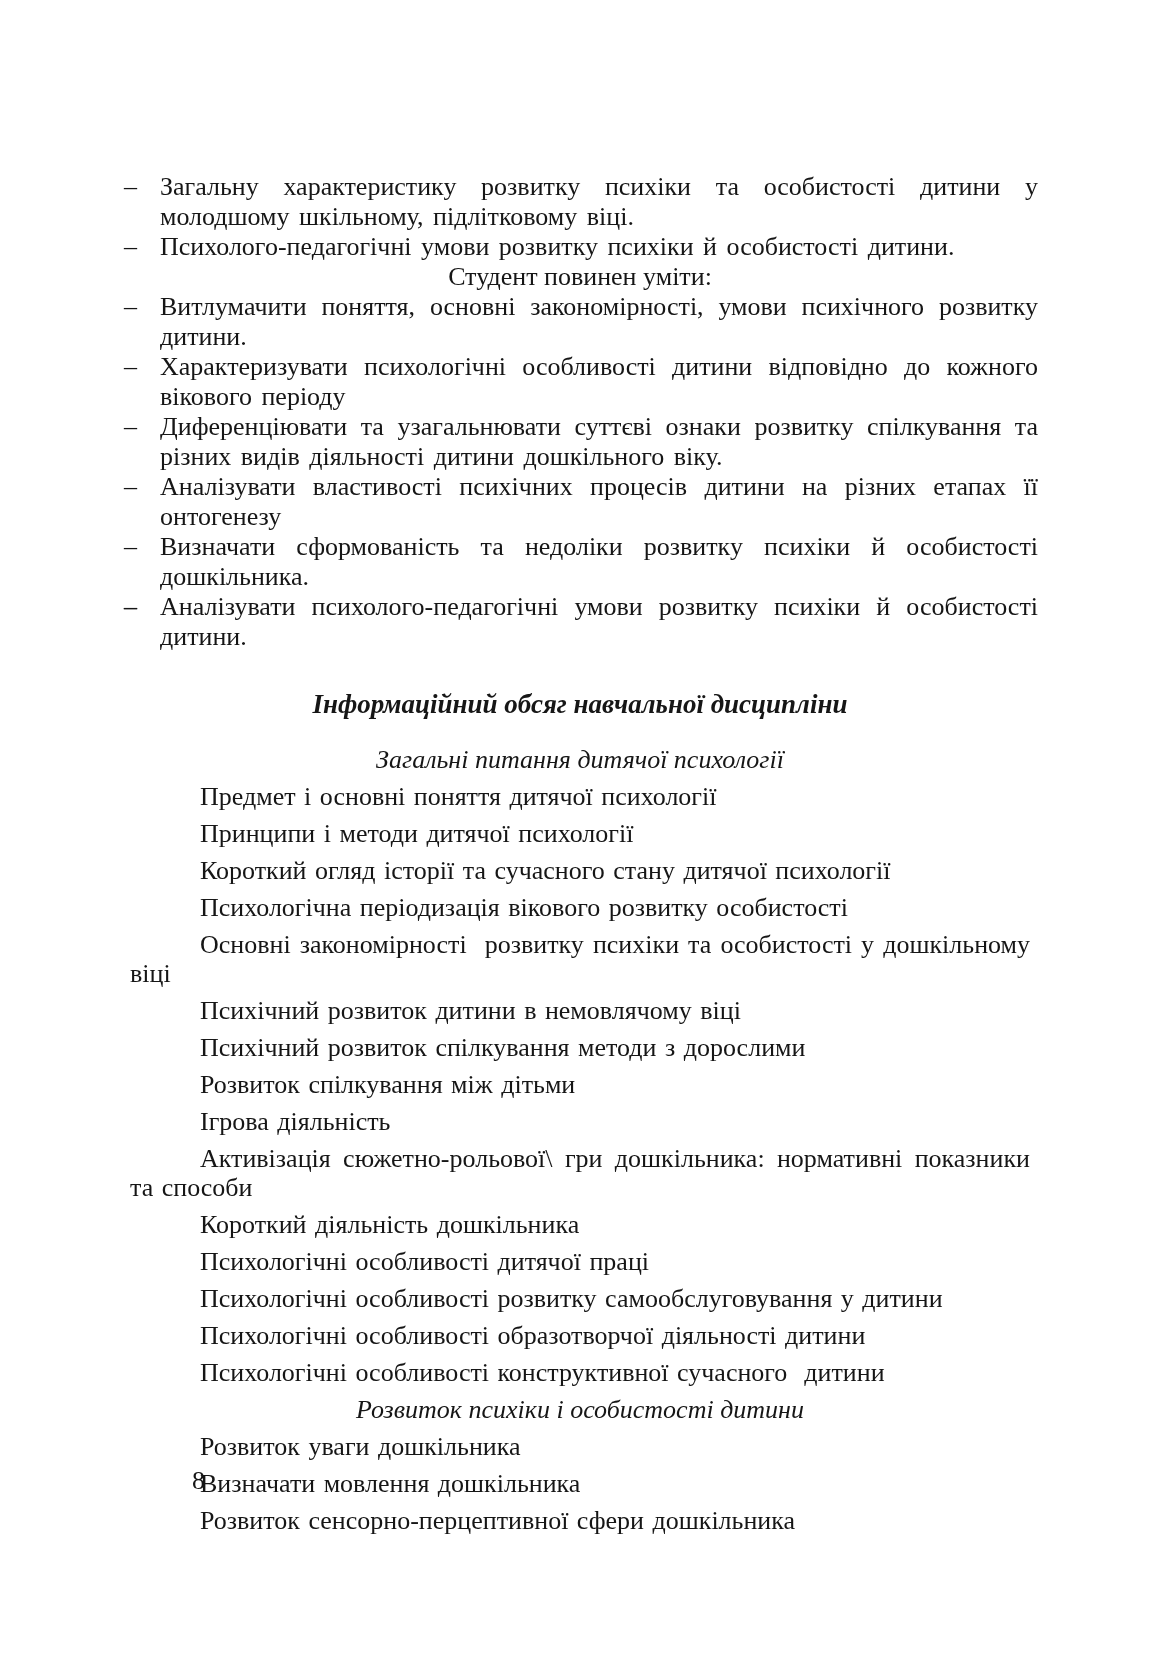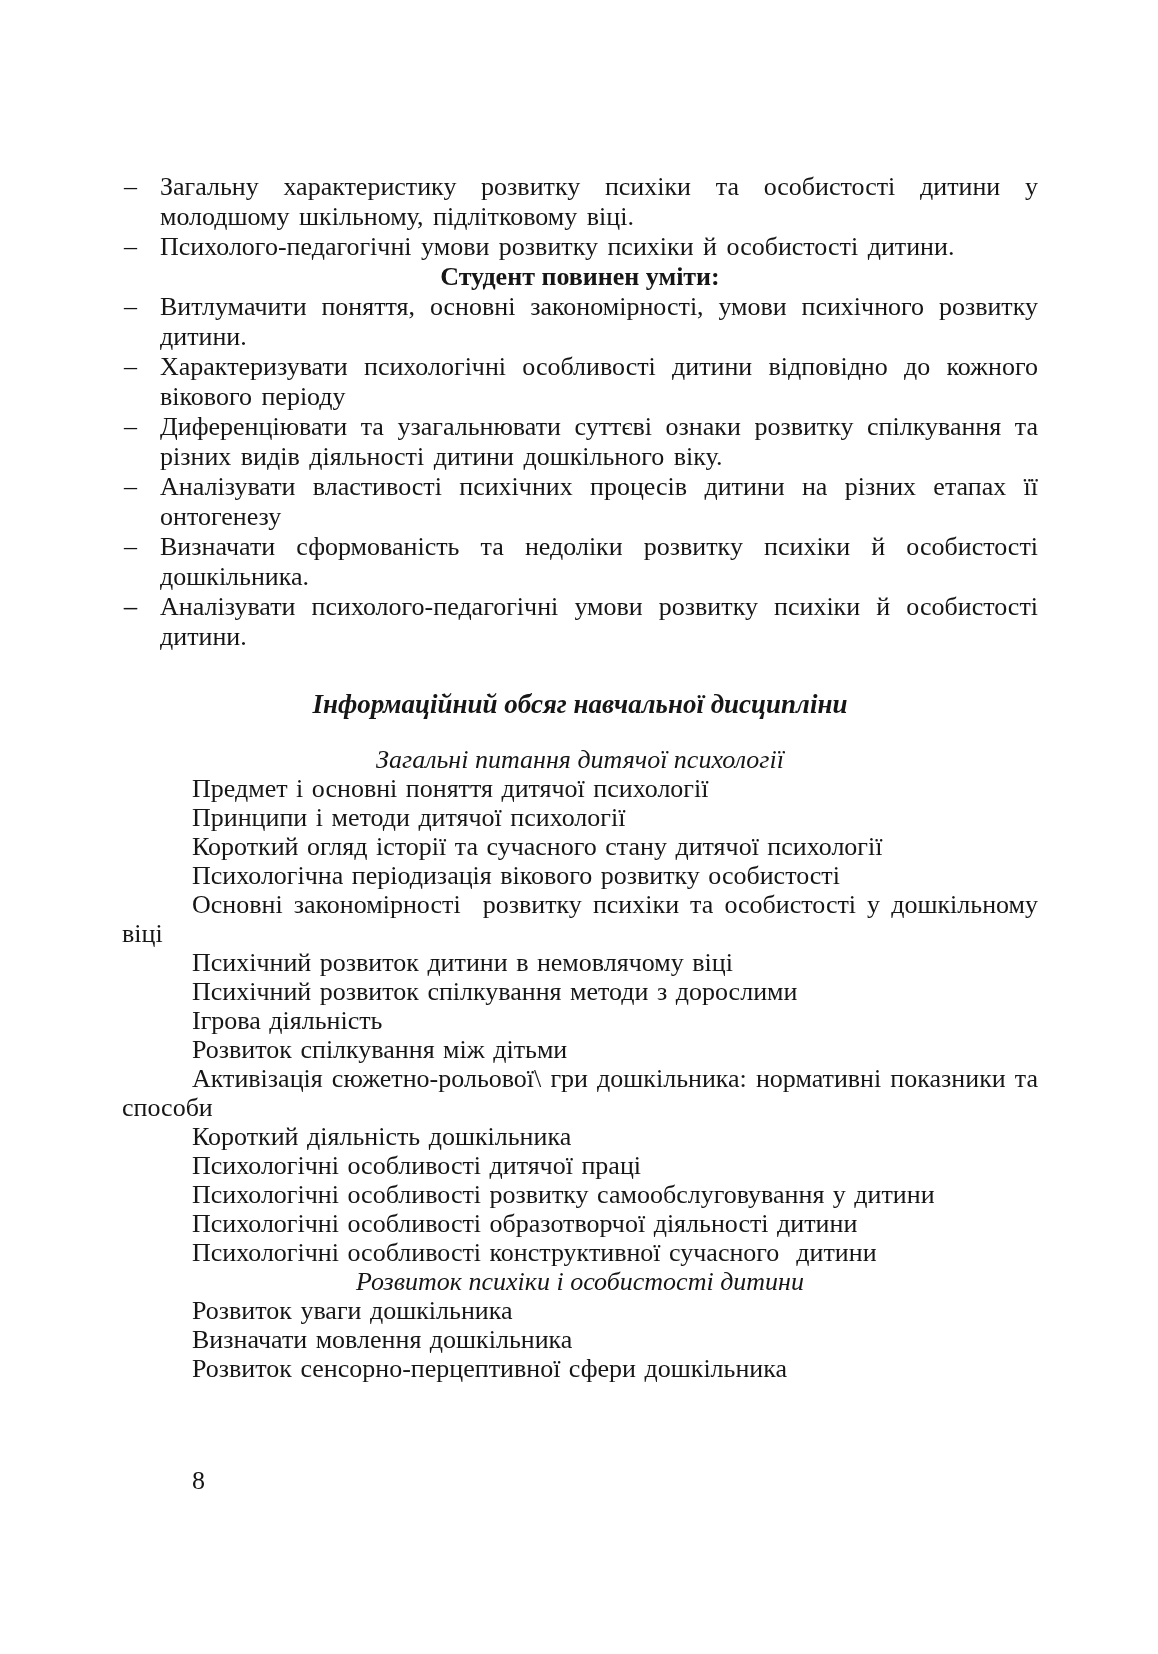--- a/index.html
+++ b/index.html
@@ -32,21 +32,21 @@
   .dash-item .dash {
     position: absolute;
     left: 2px;
     top: 0;
     word-spacing: 0;
   }
   .h-bold {
     margin: 0;
     font-size: 26px;
     line-height: 30px;
-    font-weight: bold;
+    font-weight: normal;
     text-align: center;
   }
   .h-bolditalic {
     margin: 37px 0 0 0;
     font-size: 27px;
     line-height: 30px;
     font-weight: bold;
     font-style: italic;
     text-align: center;
   }
@@ -54,21 +54,21 @@
     margin: 0;
     font-size: 26px;
     line-height: 29px;
     font-style: italic;
     text-align: center;
   }
   .h-italic.first {
     margin-top: 26px;
   }
   .topic {
-    margin: 0;
+    margin: 8px;
     font-size: 26px;
     line-height: 29px;
     text-indent: 70px;
     text-align: justify;
     word-spacing: 2px;
     white-space: pre-wrap;
   }
   .footer {
     position: absolute;
     left: 192px;
@@ -131,22 +131,22 @@
 
     <p class="h-italic first">Загальні питання дитячої психології</p>
     <p class="topic">Предмет і основні поняття дитячої психології</p>
     <p class="topic">Принципи і методи дитячої психології</p>
     <p class="topic">Короткий огляд історії та сучасного стану дитячої психології</p>
     <p class="topic">Психологічна періодизація вікового розвитку особистості</p>
 
     <p class="topic">Основні закономірності  розвитку психіки та особистості у дошкільному віці</p>
     <p class="topic">Психічний розвиток дитини в немовлячому віці</p>
     <p class="topic">Психічний розвиток спілкування методи з дорослими</p>
+    <p class="topic">Розвиток спілкування між дітьми</p>
     <p class="topic">Ігрова діяльність</p>
-    <p class="topic">Розвиток спілкування між дітьми</p>
     <p class="topic">Активізація сюжетно-рольової\ гри дошкільника: нормативні показники та способи</p>
     <p class="topic">Короткий діяльність дошкільника</p>
     <p class="topic">Психологічні особливості дитячої праці</p>
     <p class="topic">Психологічні особливості розвитку самообслуговування у дитини</p>
     <p class="topic">Психологічні особливості образотворчої діяльності дитини</p>
     <p class="topic">Психологічні особливості конструктивної сучасного  дитини</p>
 
     <p class="h-italic">Розвиток психіки і особистості дитини</p>
     <p class="topic">Розвиток уваги дошкільника</p>
     <p class="topic">Визначати мовлення дошкільника</p>

